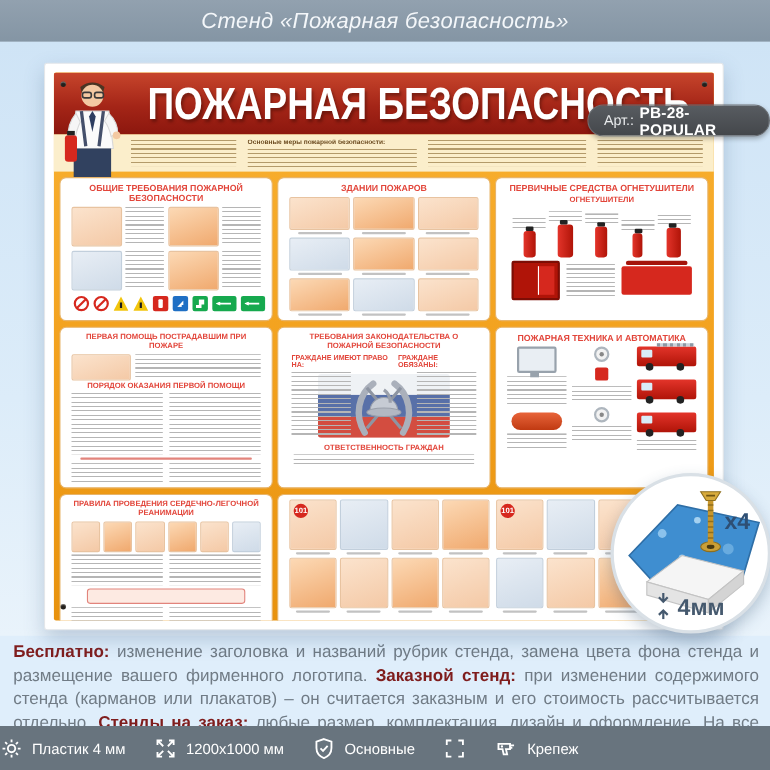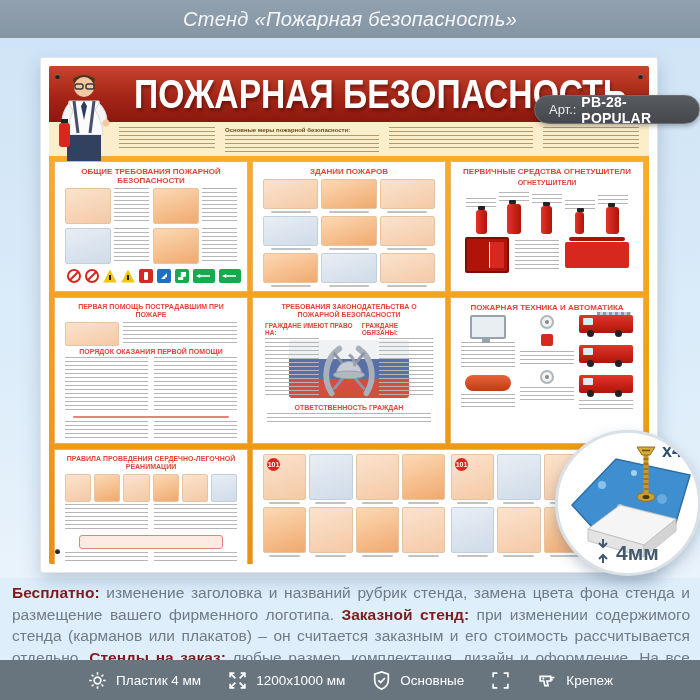--- a/index.html
+++ b/index.html
@@ -27,21 +27,21 @@
   
   .band-intro{height:34px;background:#fbeecb;display:flex;gap:10px;padding:5px 10px 4px 70px;box-sizing:border-box;}
   .icol{flex:1;overflow:hidden;}
   .icol .ihead{font-size:6px;font-weight:bold;color:#6b4a1f;line-height:7px;margin-bottom:1px;}
   .lines{background:repeating-linear-gradient(180deg,#b5b5b5 0 1px,transparent 1px 4px);}
   .lines.tan{background:repeating-linear-gradient(180deg,#b39a6a 0 1px,transparent 1px 4px);}
 
   
   .pgrid{display:grid;grid-template-columns:1fr 1fr 1fr;gap:4px;padding:5px;box-sizing:border-box;}
   .pgrid.row3{grid-template-columns:195fr 394fr;}
-  .panel{background:#fff;border:1px solid #e7b46a;border-radius:0;padding:4px 10px;box-sizing:border-box;overflow:hidden;position:relative;}
+  .panel{background:#fff;border:1px solid #e7b46a;border-radius:6px;padding:4px 10px;box-sizing:border-box;overflow:hidden;position:relative;}
   .panel h3{margin:1px 0 3px;font-size:8px;line-height:9px;font-weight:bold;color:#e2453a;text-align:center;}
   .panel h3.sm{font-size:7px;line-height:8px;}
   .sub-red{font-size:7px;font-weight:bold;color:#e2453a;text-align:center;margin:1px 0 2px;}
   .pic{background:linear-gradient(160deg,#fbe3cd,#f4c9a6);border:1px solid #e8c3a0;border-radius:2px;position:relative;}
   .pic.cool{background:linear-gradient(160deg,#e8eef5,#cfdbe8);border-color:#c2cfdc;}
   .pic.warm{background:linear-gradient(160deg,#fcd9b5,#f0a96e);}
   .cap{height:2px;background:#c2c2c2;margin:2px auto 0;width:72%;border-radius:1px;}
 
   
   .g2{display:grid;grid-template-columns:1fr 1fr;gap:4px;}
@@ -127,30 +127,30 @@
   .actgrp .pic{height:44px;}
   .phone{position:absolute;left:3px;top:3px;min-width:13px;height:13px;border-radius:50%;background:#d6281e;color:#fff;font-size:7px;font-weight:bold;display:flex;align-items:center;justify-content:center;}
 
   
   .badge{position:absolute;left:534px;top:57px;height:27px;background:linear-gradient(180deg,#585c61,#44474b);border:1px solid #6a6e73;border-radius:15px;display:flex;align-items:center;padding:0 14px;gap:5px;z-index:6;box-shadow:0 2px 5px rgba(0,0,0,.3);}
   .badge .bl{color:#e8eaec;font-size:13px;}
   .badge .bv{color:#fff;font-size:14px;font-weight:bold;letter-spacing:.2px;}
 
   
   .callout{position:absolute;left:555px;top:392px;width:146px;height:146px;border-radius:50%;background:#fff;border:3px solid #d9e0e6;box-shadow:0 6px 14px rgba(60,90,120,.3);z-index:5;box-sizing:border-box;overflow:hidden;}
-  .callout .x4{position:absolute;right:16px;top:8px;font-size:18px;font-weight:bold;color:#2e4f74;}
+  .callout .x4{position:absolute;right:16px;top:30px;font-size:21px;font-weight:bold;color:#2e4f74;}
   .callout .thick{position:absolute;left:58px;bottom:8px;font-size:21px;font-weight:bold;color:#45596e;}
   .callout .tharr{position:absolute;left:38px;bottom:10px;}
 
   
   .desc{position:absolute;left:0;top:578px;width:700px;height:82px;padding:4px 10px 0 12px;box-sizing:border-box;color:#707b85;font-size:15.5px;line-height:21.5px;text-align:justify;}
   .desc b{color:#7f1d1d;}
 
   
-  .feats{position:absolute;left:0;top:660px;width:700px;height:40px;background:#68747e;display:flex;align-items:center;justify-content:center;gap:26px;}
+  .feats{position:absolute;left:0;top:660px;width:700px;height:40px;background:#68747e;display:flex;align-items:center;justify-content:flex-start;gap:26px;}
   .feat{display:flex;align-items:center;gap:8px;color:#fff;font-size:13.5px;}
   .feat svg{display:block;}
 </style>
 </head>
 <body>
 
 <div class="page">
 
   <div class="topbar">
     <div class="ttl">Стенд «Пожарная безопасность»</div>

